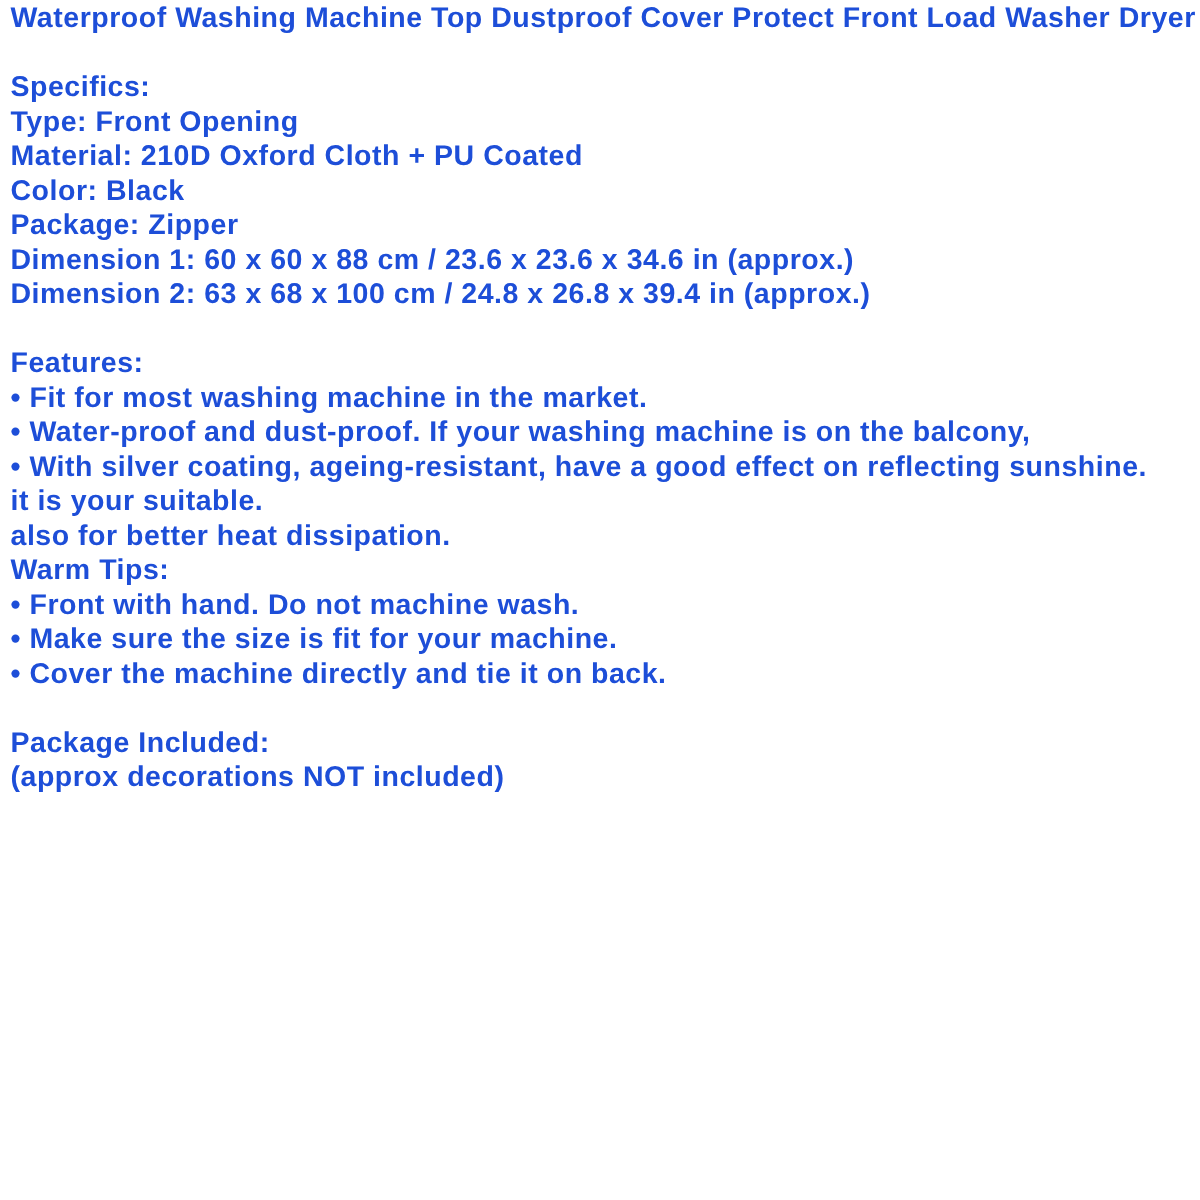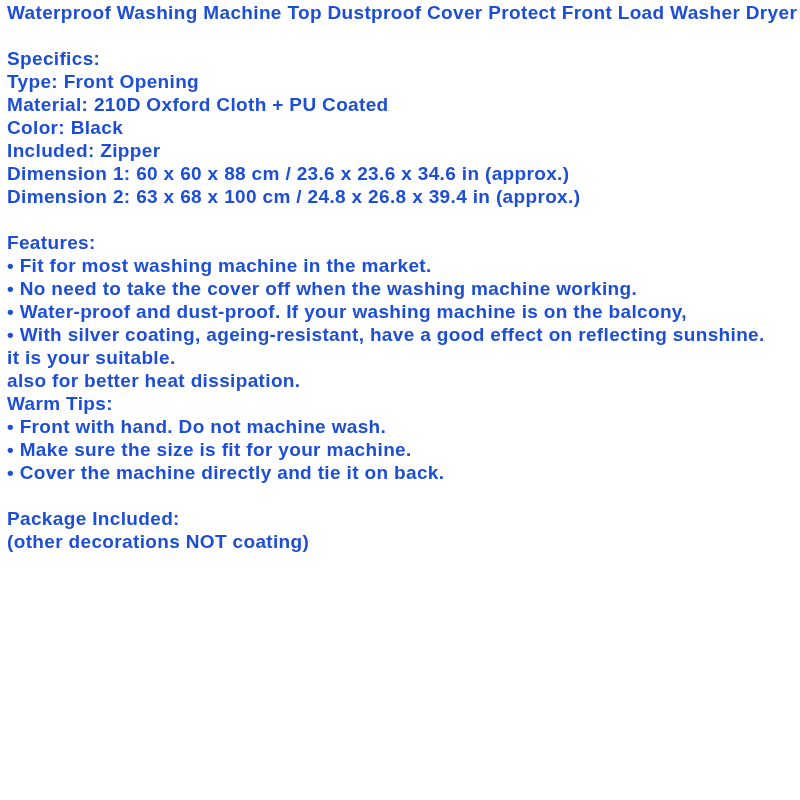--- a/index.html
+++ b/index.html
@@ -42,45 +42,44 @@
 
     <div class="line">Waterproof Washing Machine Top Dustproof Cover Protect Front Load Washer Dryer</div>
 
     <div class="blank-line"></div>
 
     <div>
       <div class="line">Specifics:</div>
       <div class="line">Type: Front Opening</div>
       <div class="line">Material: 210D Oxford Cloth + PU Coated</div>
       <div class="line">Color: Black</div>
-      <div class="line">Included: Zipper</div>
+      <div class="line">Package: Zipper</div>
       <div class="line">Dimension 1: 60 x 60 x 88 cm / 23.6 x 23.6 x 34.6 in (approx.)</div>
       <div class="line">Dimension 2: 63 x 68 x 100 cm / 24.8 x 26.8 x 39.4 in (approx.)</div>
     </div>
 
     <div class="blank-line"></div>
 
     <div>
       <div class="line">Features:</div>
       <div class="line">• Fit for most washing machine in the market.</div>
-      <div class="line">• No need to take the cover off when the washing machine working.</div>
       <div class="line">• Water-proof and dust-proof. If your washing machine is on the balcony,</div>
       <div class="line">• With silver coating, ageing-resistant, have a good effect on reflecting sunshine.</div>
       <div class="line">it is your suitable.</div>
       <div class="line">also for better heat dissipation.</div>
     </div>
 
     <div>
       <div class="line">Warm Tips:</div>
       <div class="line">• Front with hand. Do not machine wash.</div>
       <div class="line">• Make sure the size is fit for your machine.</div>
       <div class="line">• Cover the machine directly and tie it on back.</div>
     </div>
 
     <div class="blank-line"></div>
 
     <div>
       <div class="line">Package Included:</div>
-      <div class="line">(other decorations NOT coating)</div>
+      <div class="line">(approx decorations NOT included)</div>
     </div>
 
   </div>
 </div>
 
 </body></html>

